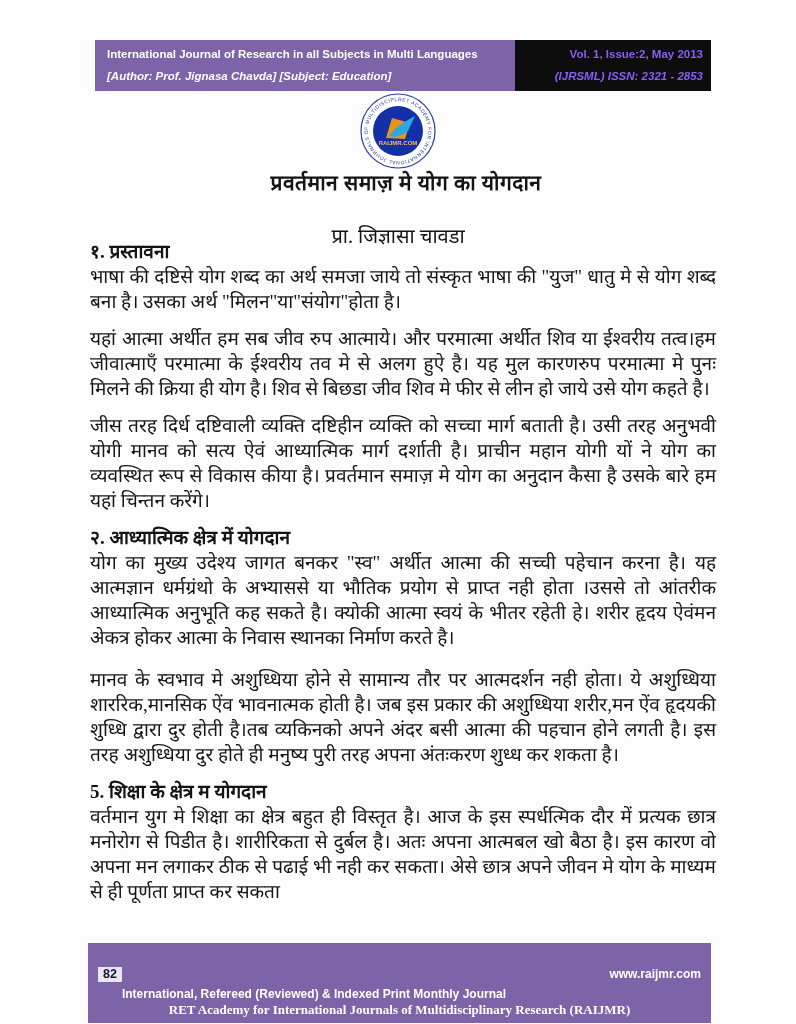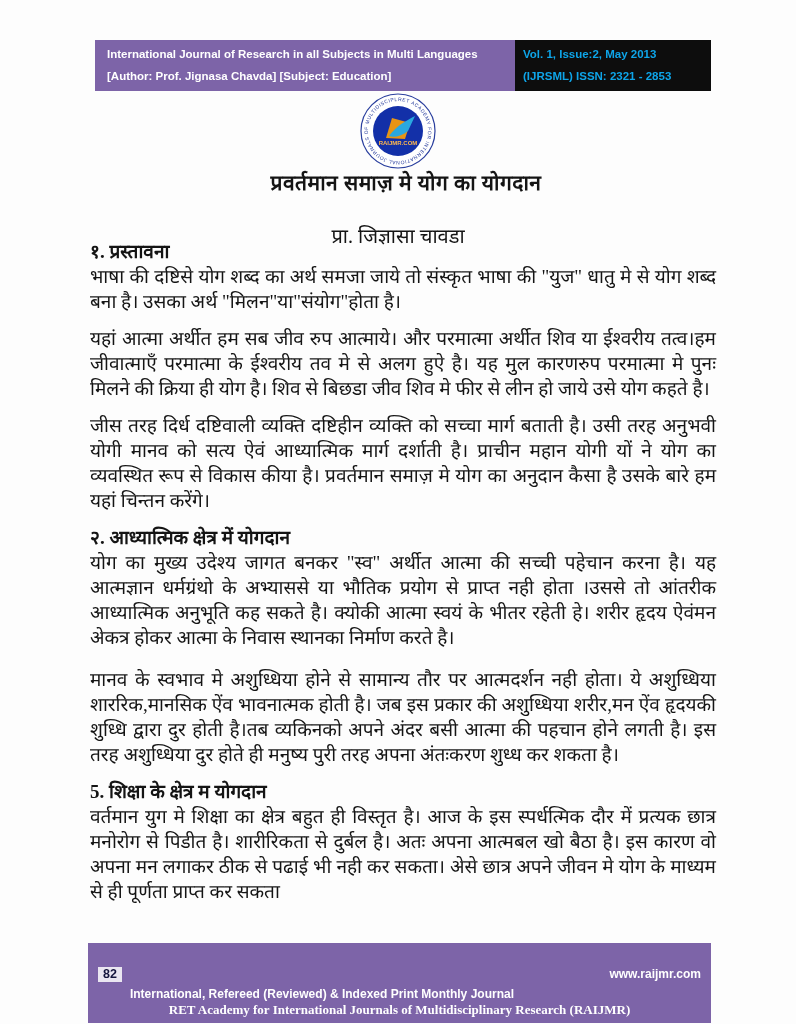--- a/index.html
+++ b/index.html
@@ -12,24 +12,24 @@
   .header-row {
     position:absolute; top:40px; left:95px; width:616px;
     display:flex; font-family:"Liberation Sans", sans-serif;
   }
   .header-left {
     background:#7d64a8; width:420px; box-sizing:border-box;
     padding:8px 12px 9px; color:#fff;
   }
   .header-right {
     background:#0d0d0d; flex:1; box-sizing:border-box;
-    padding:8px 8px 9px; color:#0ea5e9; text-align:left;
+    padding:8px 8px 9px; color:#8b5cf6; text-align:right;
   }
   .hline { font-size:11.5px; font-weight:bold; white-space:nowrap; }
-  .hline + .hline { margin-top:10px; }
+  .hline + .hline { margin-top:10px;font-style:italic; }
   
   .logo-wrap { position:absolute; top:92px; left:0; width:100%; text-align:center; }
   
   .title {
     position:absolute; top:168px; left:0; width:100%; text-align:center;
     font-size:21px; font-weight:bold; letter-spacing:0.5px;padding-left:8px;
   }
   .author {
     position:absolute; top:222px; left:0; width:100%; text-align:center;
     font-size:20px;
@@ -43,21 +43,21 @@
   .sec + .sec .sec-heading { }
   .body-text p { margin:0 0 12px 0; }
   .body-text p.gap-lg { margin-top:17px; }
   
   .footer {
     position:absolute; top:943px; left:88px; width:623px;
     background:#7d64a8; color:#fff; box-sizing:border-box;
     padding:4px 10px 5px;
   }
   .footer-line1 {
-    display:flex; align-items:center; gap:8px;
+    display:flex; align-items:center; gap:0;
     font-family:"Liberation Sans", sans-serif; font-size:12px; font-weight:bold;
   }
   .pagenum {
     background:#eae6f1; color:#15153d; padding:0 5px; line-height:15px;
     font-size:12.5px; font-weight:bold;
   }
   .footer-line1 .mid { flex:1; text-align:left;margin-top:40px; }
   .footer-line2 {
     text-align:center; font-family:"Liberation Serif", serif;
     font-size:13px; margin-top:1px; font-weight:bold;

